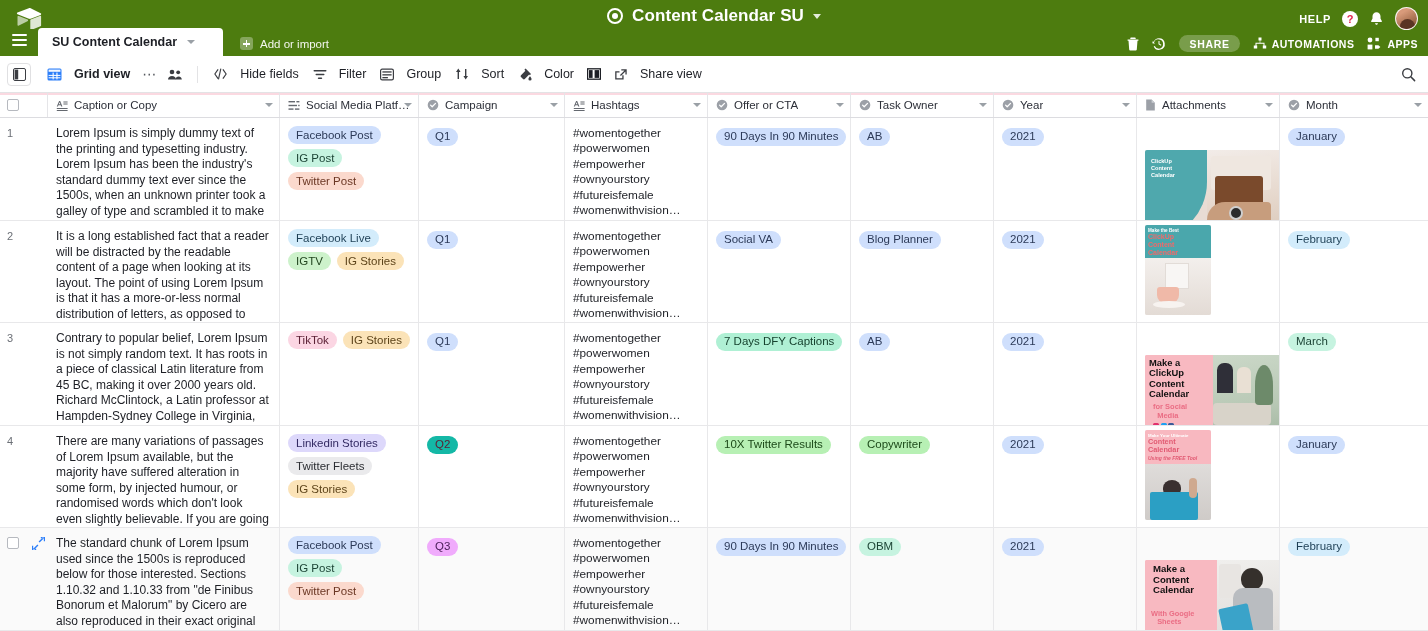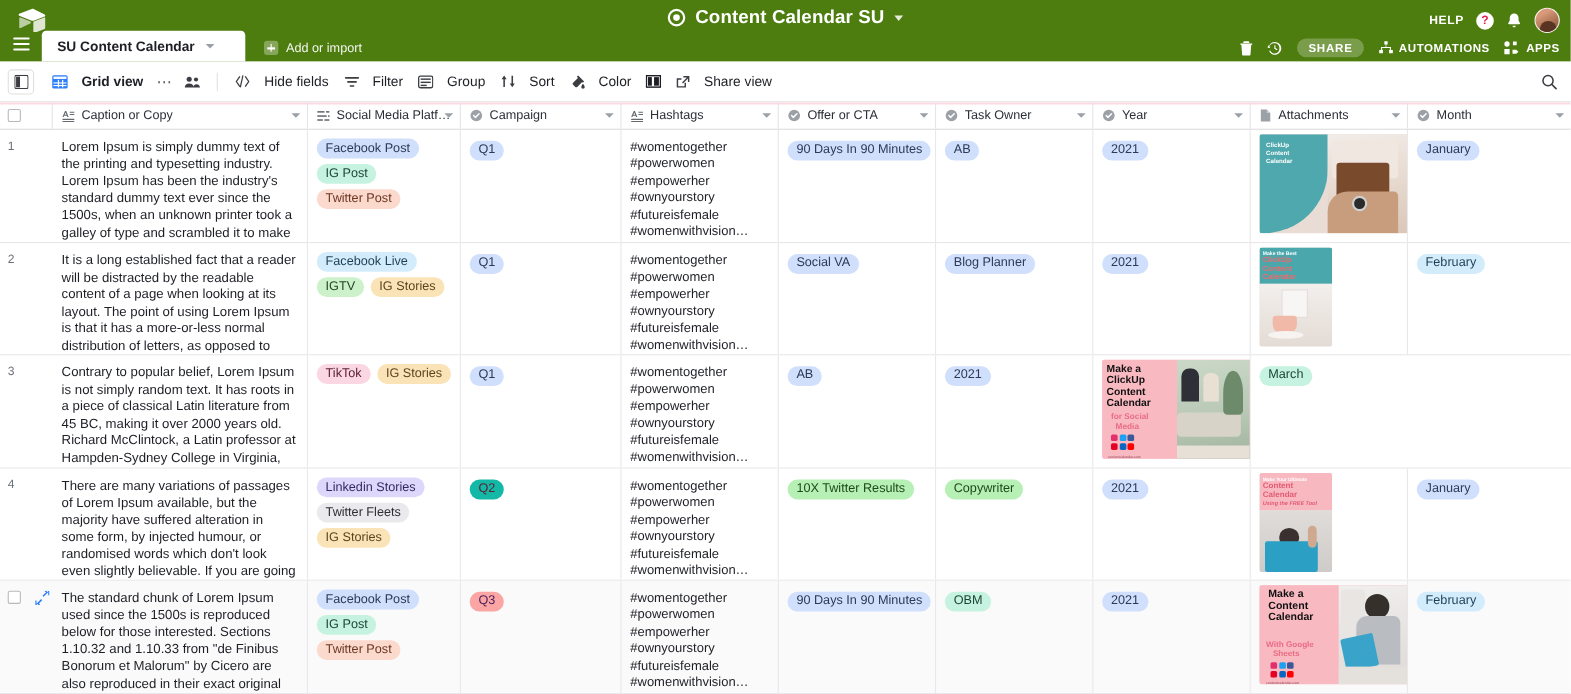--- a/index.html
+++ b/index.html
@@ -207,21 +207,21 @@
     white-space: nowrap;
   }
 
   .thumb {
     width: 66px; height: 90px;
     border-radius: 2px;
     overflow: hidden; position: relative;
     background: #eee;
     font-size: 5.6px; line-height: 7px; font-weight: bold;
   }
-  .thumb.wide { width: 142px; height: 90px; }
+  .thumb.wide { width: 142px; height: 78px; margin-top: 28px; }
   .th-lbl { position: absolute; z-index: 3; }
   .ico-row { position: absolute; display: flex; gap: 1.5px; z-index: 3; }
   .ico-row span { width: 6px; height: 6px; border-radius: 1.5px; display:block; }
 
   
   .ph { position: absolute; }
   svg.ico { display: block; }
 </style>
 </head>
 <body>
@@ -634,20 +634,23 @@
     <div class="cell" style="width:146px">
       <span class="chip" style="background:#cfdffc;color:#2c3a58">Q1</span>
     </div>
     <div class="cell" style="width:143px">
       <div class="htext" style="white-space:pre-line">#womentogether
 #powerwomen
 #empowerher
 #ownyourstory
 #futureisfemale
 #womenwithvision…</div>
+    </div>
+    <div class="cell" style="width:143px">
+      <span class="chip" style="background:#aff0d4;color:#16412e">7 Days DFY Captions</span>
     </div>
     <div class="cell" style="width:143px">
       <span class="chip" style="background:#cfdffc;color:#2c3a58">AB</span>
     </div>
     <div class="cell" style="width:143px">
       <span class="chip" style="background:#cfdffc;color:#2c3a58">2021</span>
     </div>
     <div class="cell" style="width:143px;padding:4px 8px">
       <div class="thumb wide" style="background:#f6b9c0">
         <div class="ph" style="left:0;top:0;width:68px;height:90px;background:#f8b9c1"></div>
@@ -741,21 +744,21 @@
       <div class="ctext">The standard chunk of Lorem Ipsum used since the 1500s is reproduced below for those interested. Sections 1.10.32 and 1.10.33 from "de Finibus Bonorum et Malorum" by Cicero are also reproduced in their exact original form, accompanied by …</div>
     </div>
     <div class="cell" style="width:139px">
       <div class="chips">
         <span class="chip" style="background:#cfdffc;color:#2c3a58">Facebook Post</span>
         <span class="chip" style="background:#c6f3e0;color:#1d4536">IG Post</span>
         <span class="chip" style="background:#fbd9cd;color:#6b3724">Twitter Post</span>
       </div>
     </div>
     <div class="cell" style="width:146px">
-      <span class="chip" style="background:#fca5a5;color:#4b2159">Q3</span>
+      <span class="chip" style="background:#f0abfc;color:#4b2159">Q3</span>
     </div>
     <div class="cell" style="width:143px">
       <div class="htext" style="white-space:pre-line">#womentogether
 #powerwomen
 #empowerher
 #ownyourstory
 #futureisfemale
 #womenwithvision…</div>
     </div>
     <div class="cell" style="width:143px">

